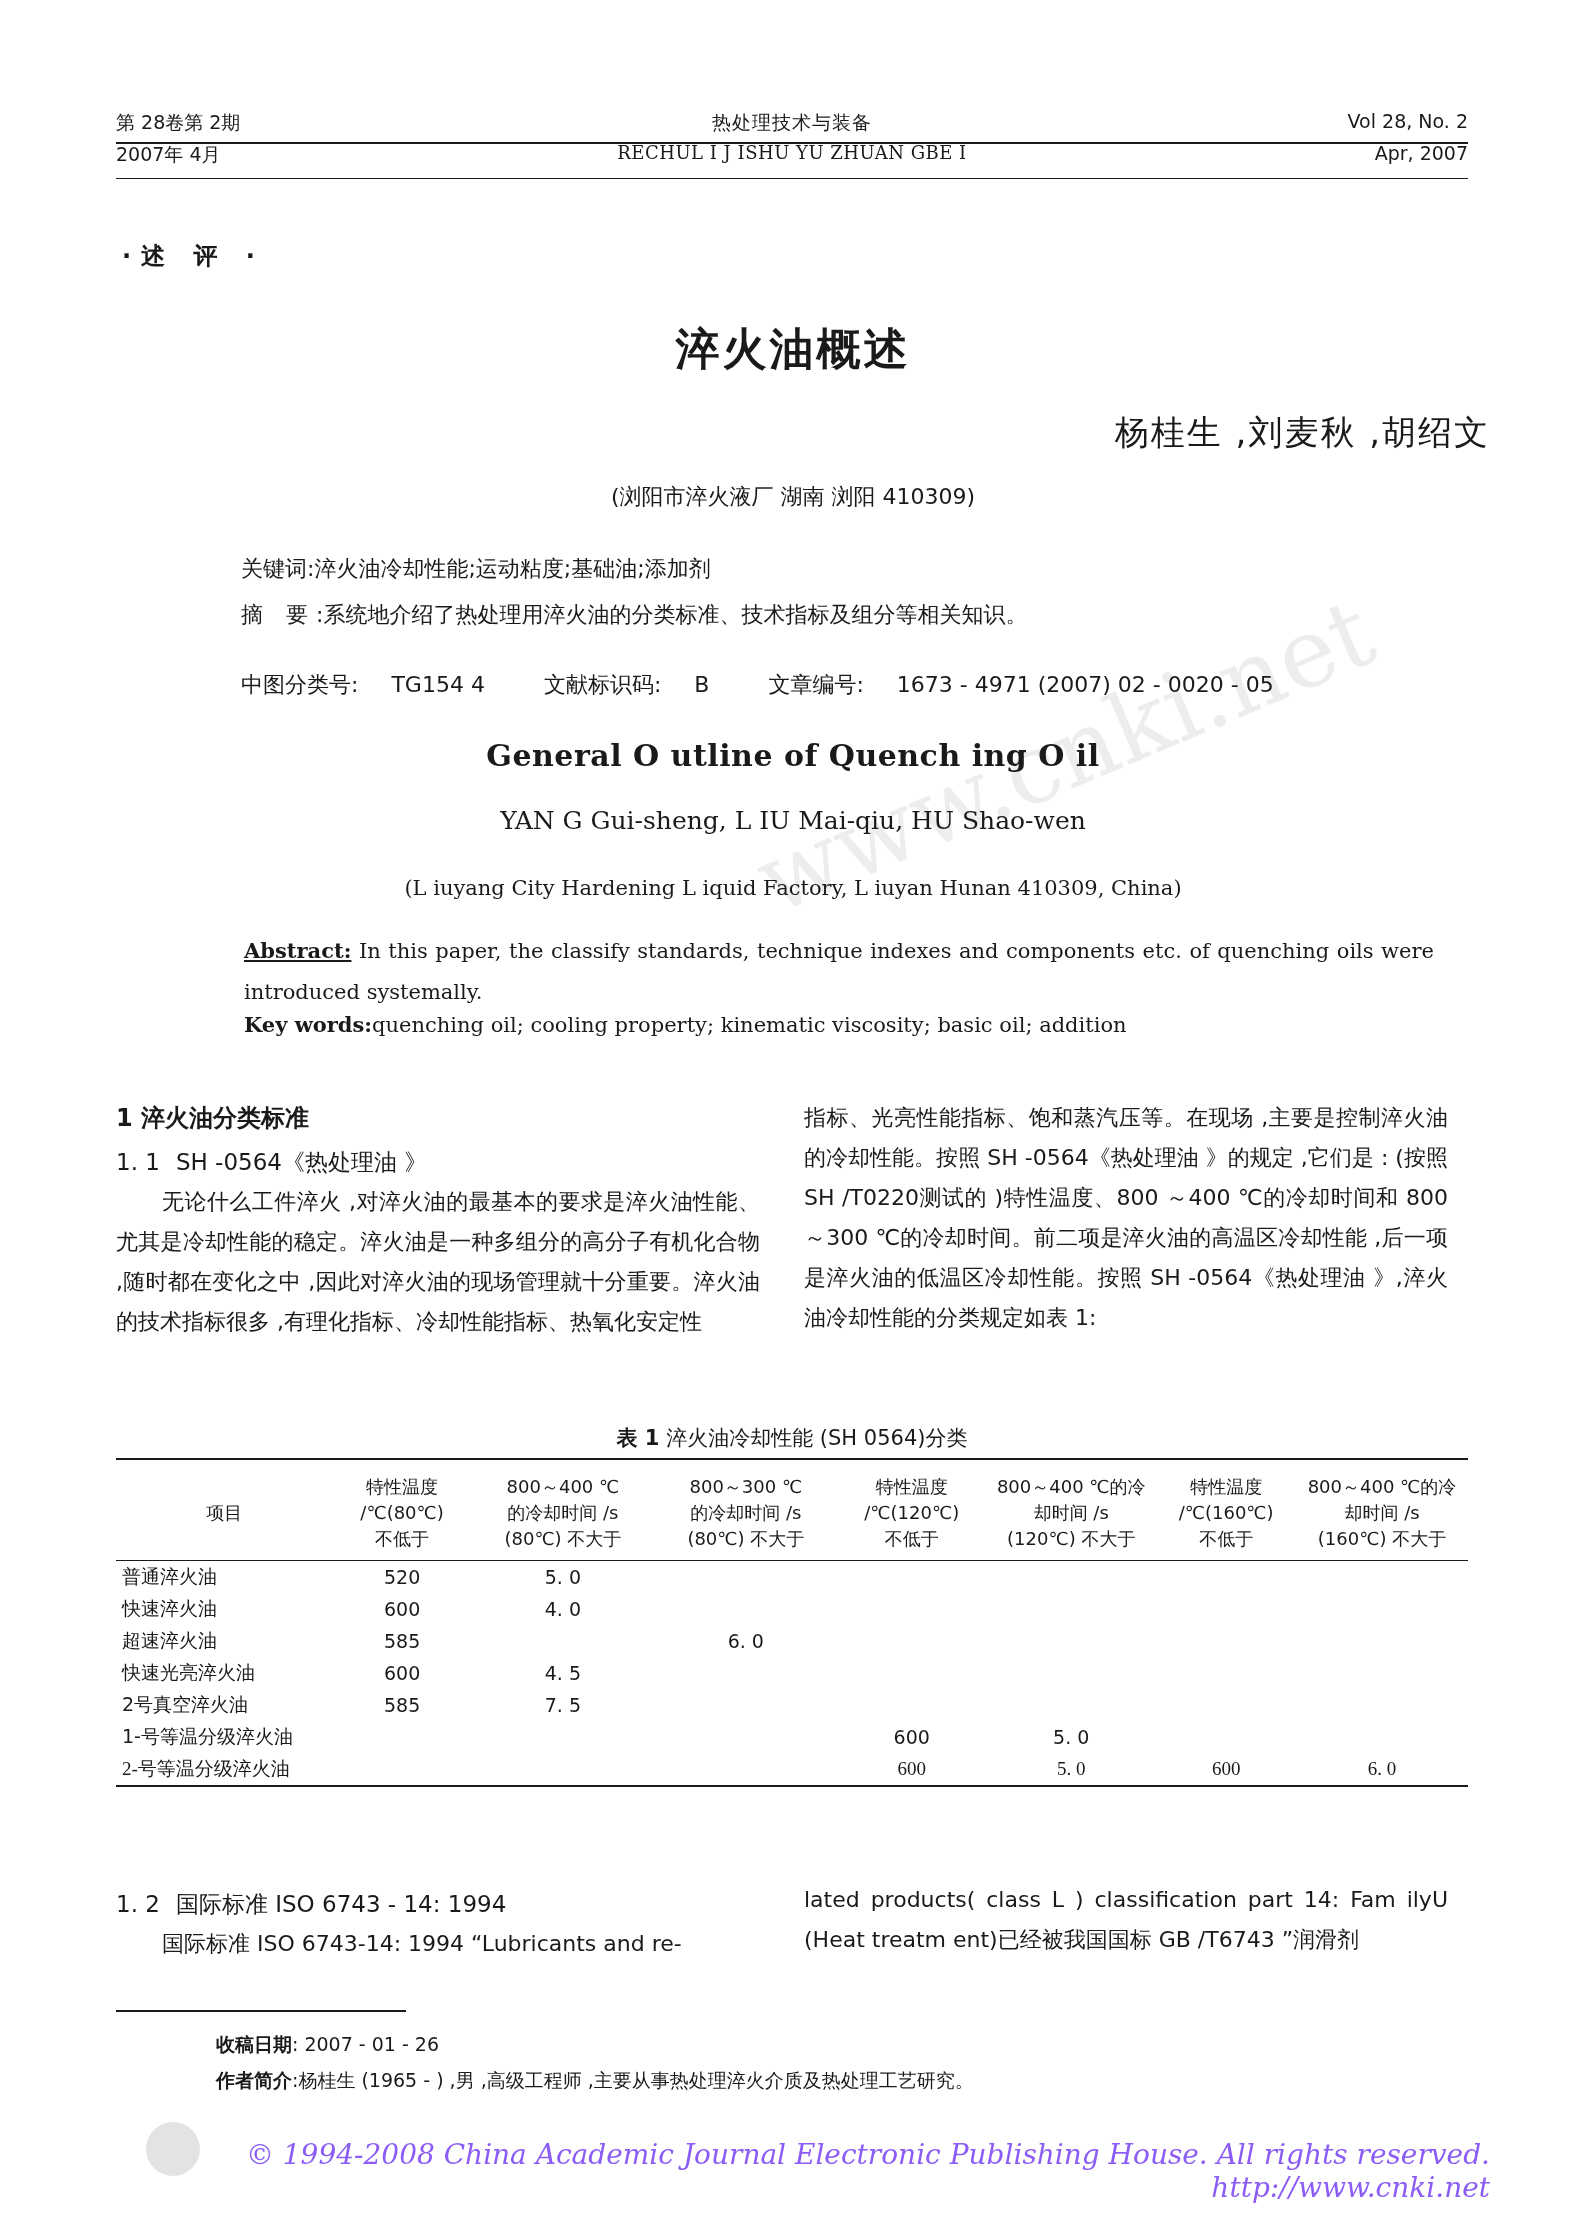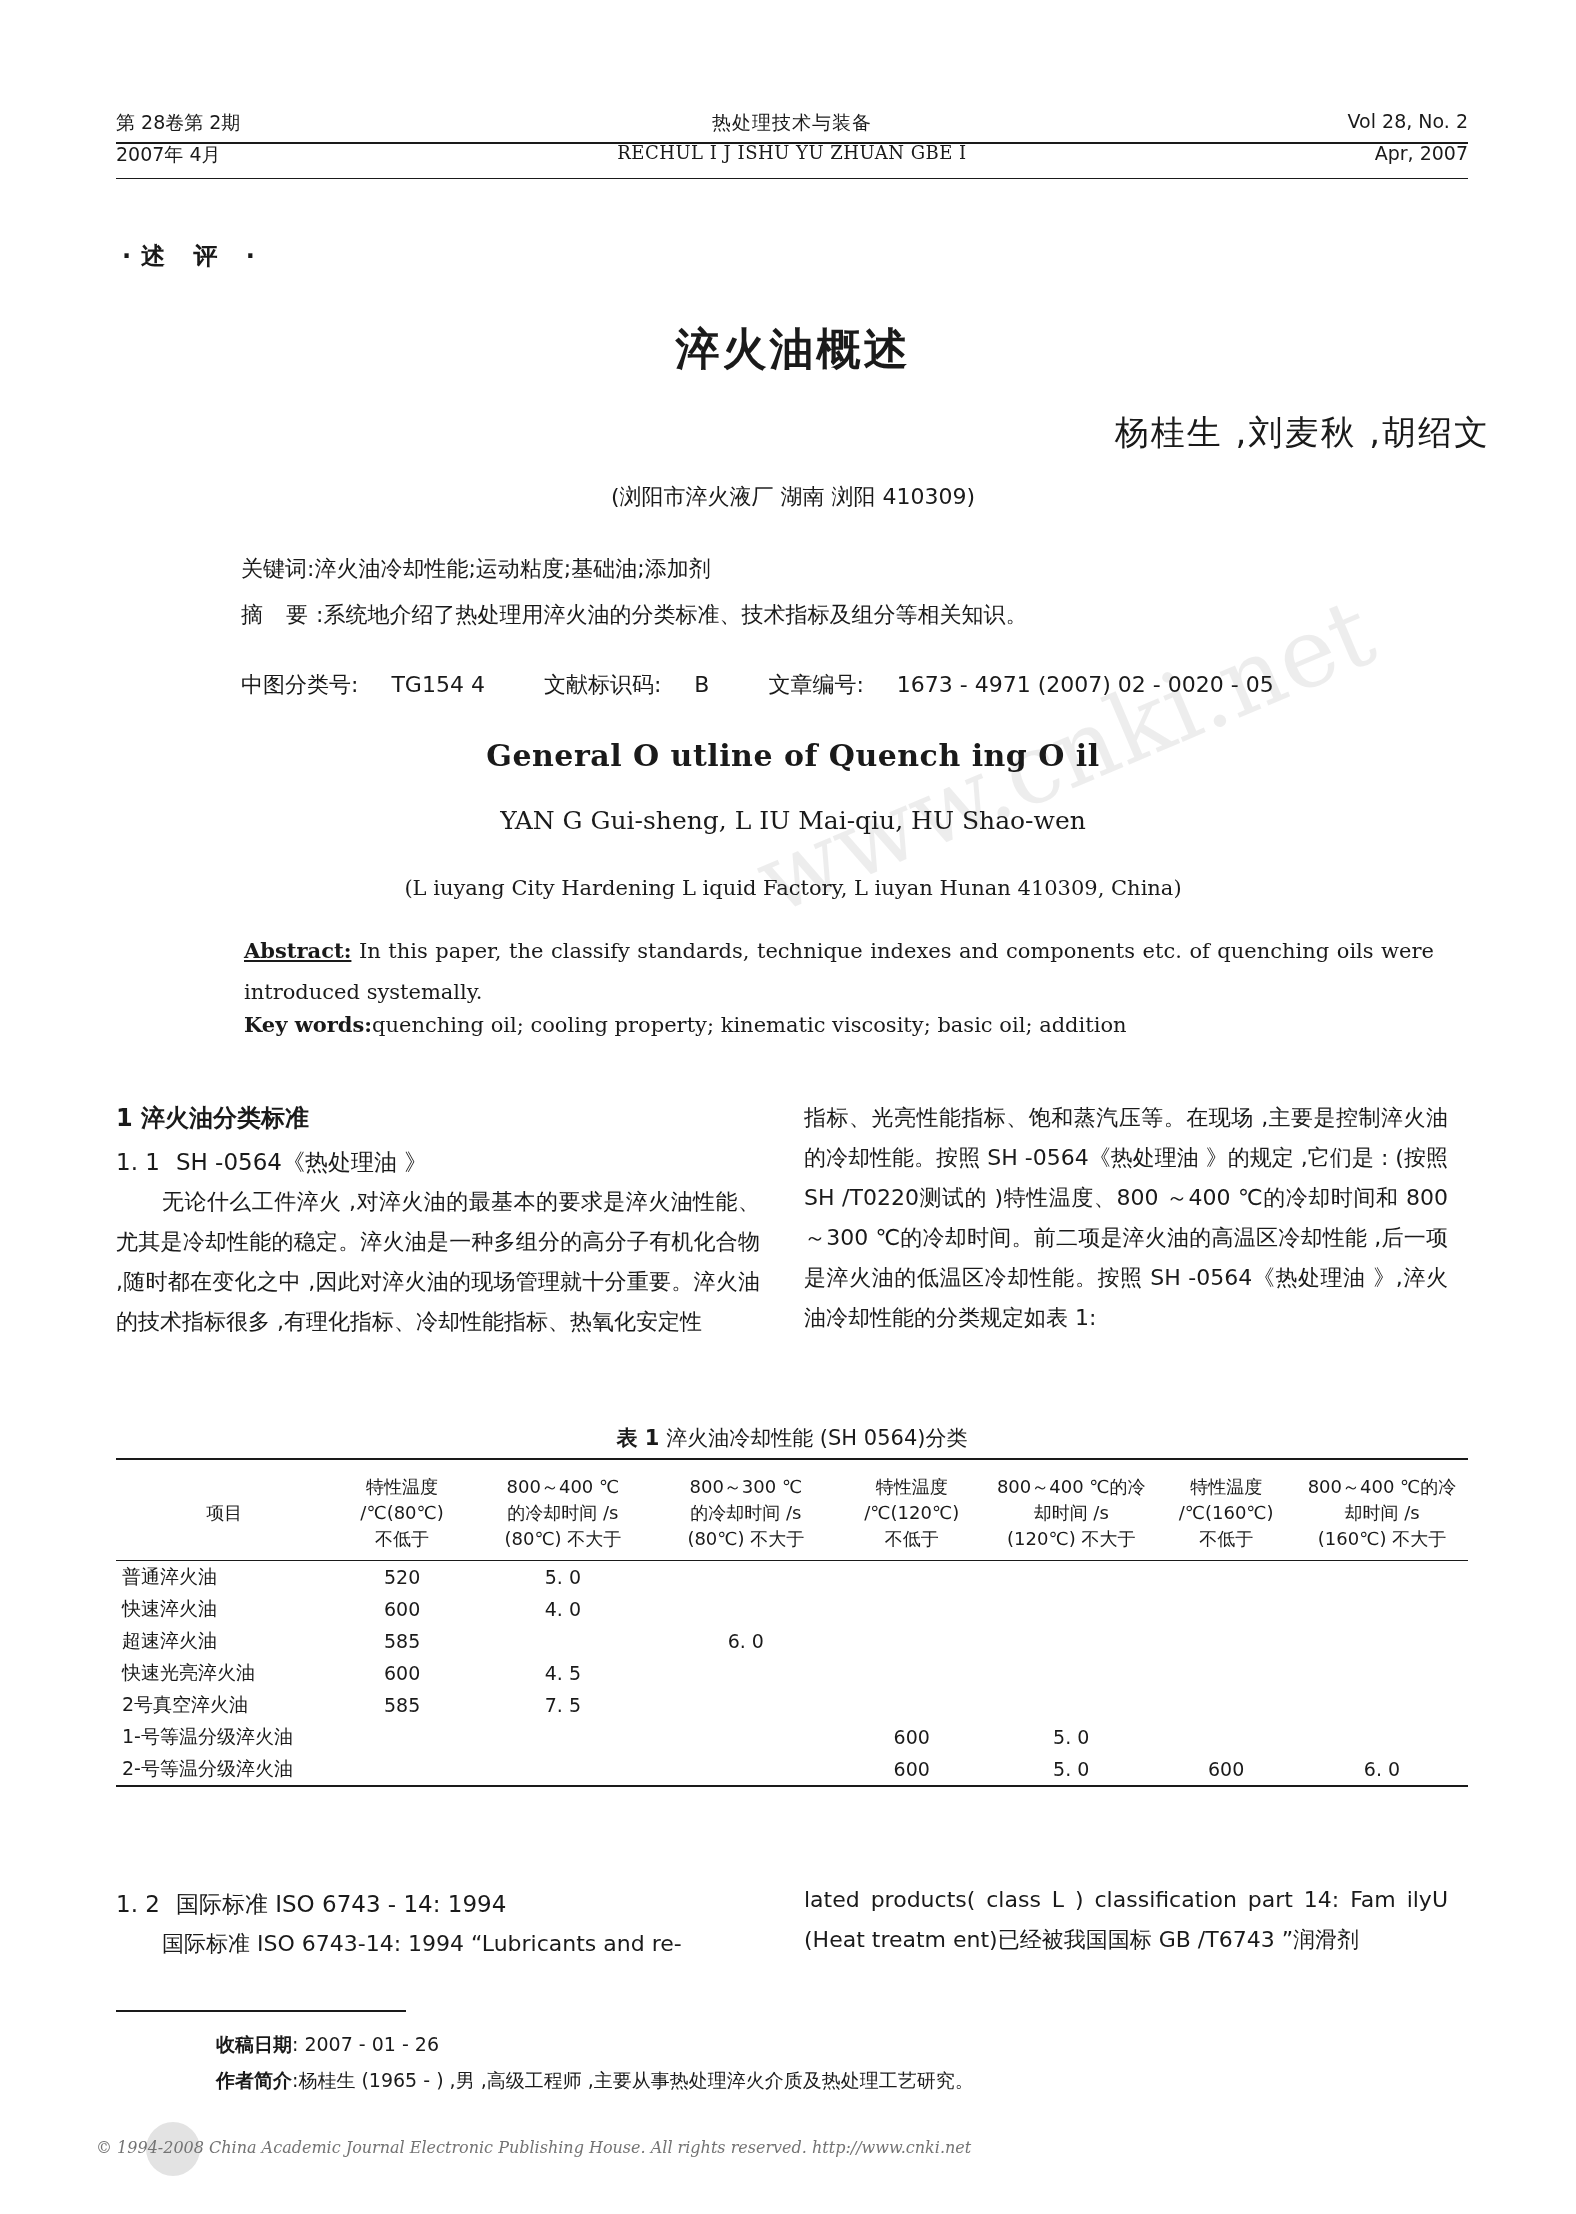--- a/index.html
+++ b/index.html
@@ -210,20 +210,21 @@
     border-top: 2px solid #1a1a1a;
     border-bottom: 1px solid #1a1a1a;
   }
   table.data tbody td {
     text-align: center;
     padding: 3px 2px;
     font-size: 19px;
   }
   table.data tbody tr:last-child td {
     border-bottom: 2px solid #1a1a1a;
+    font-family: Liberation Serif, serif;
   }
   table.data tbody td.first {
     text-align: left;
     padding-left: 6px;
   }
 
   
   .lowcol {
     position: absolute;
     top: 1880px;
@@ -253,25 +254,25 @@
     line-height: 36px;
   }
   .footnote b { font-weight: bold; }
 
   
   .copyright {
     position: absolute;
     left: 0;
     top: 2138px;
     width: 1394px;
-    text-align: left;
-    font-size: 16px;
+    text-align: right;
+    font-size: 28px;
     font-family: "DejaVu Serif", serif;
     font-style: italic;
-    color: #737373;
+    color: #8b5cf6;
   }
   .cnki-logo {
     position: absolute;
     left: 50px;
     top: 2122px;
     width: 54px;
     height: 54px;
     border-radius: 50%;
     background: #d9d9d9;
     opacity: 0.75;

